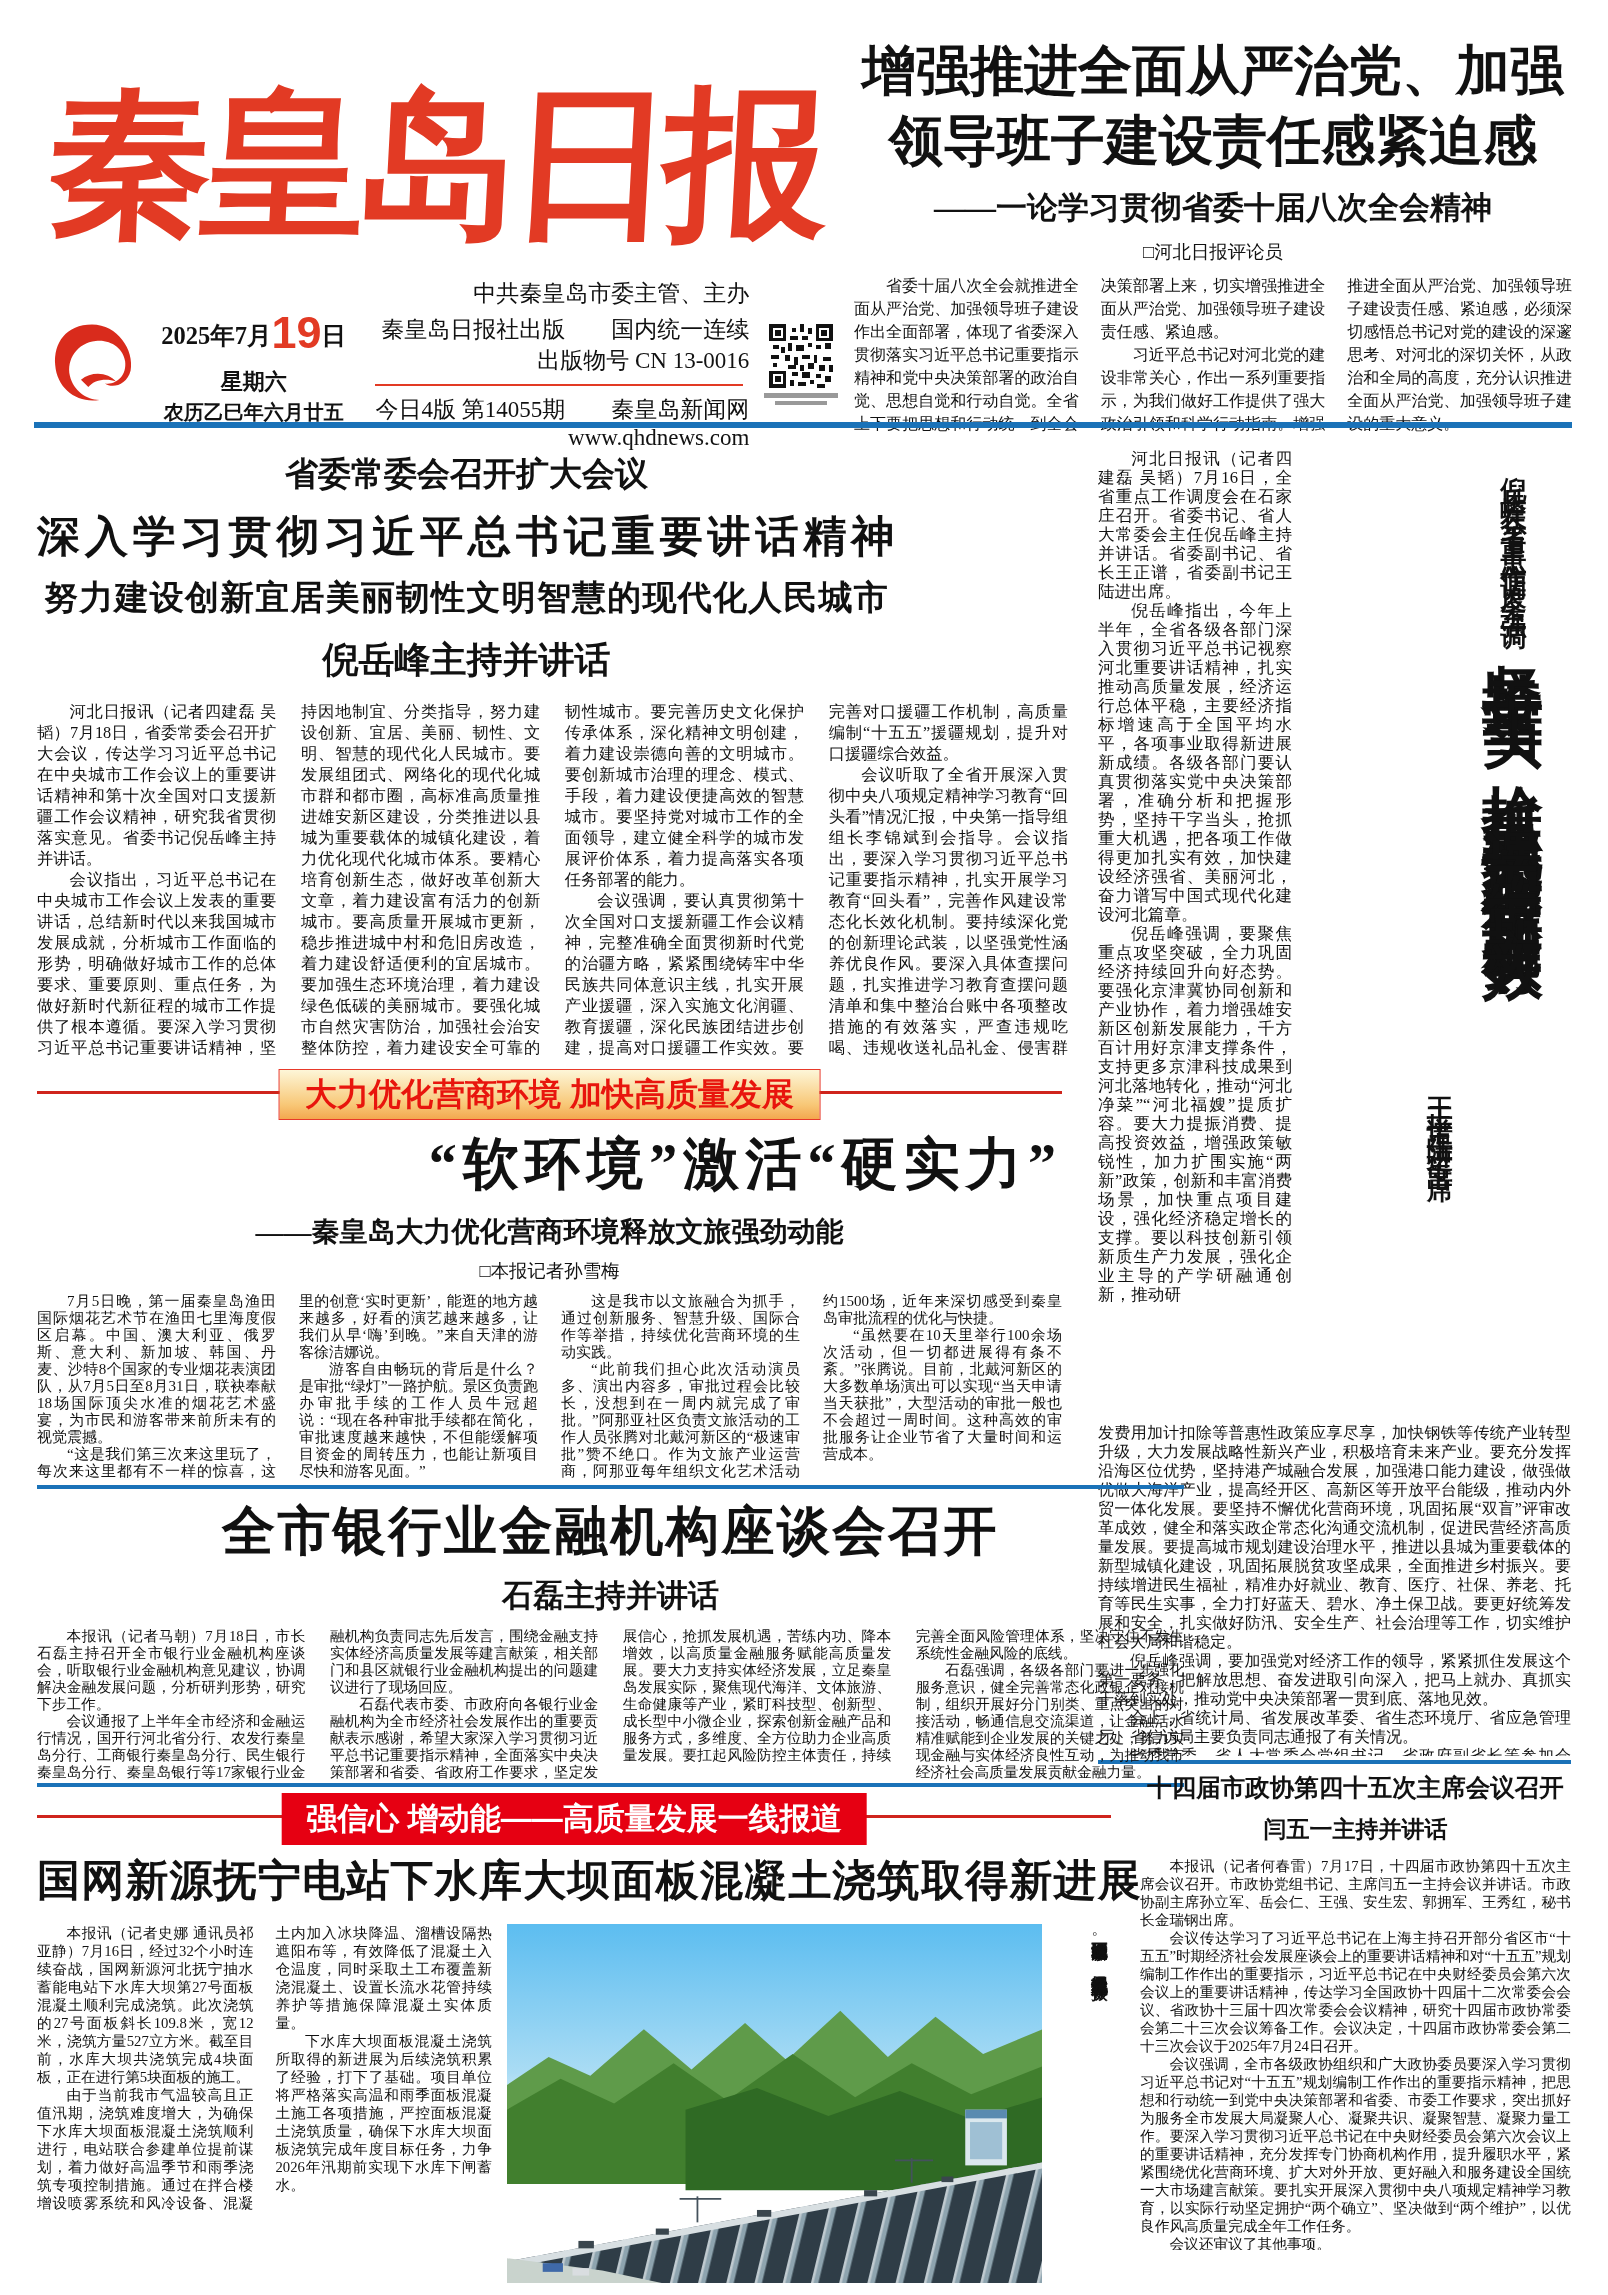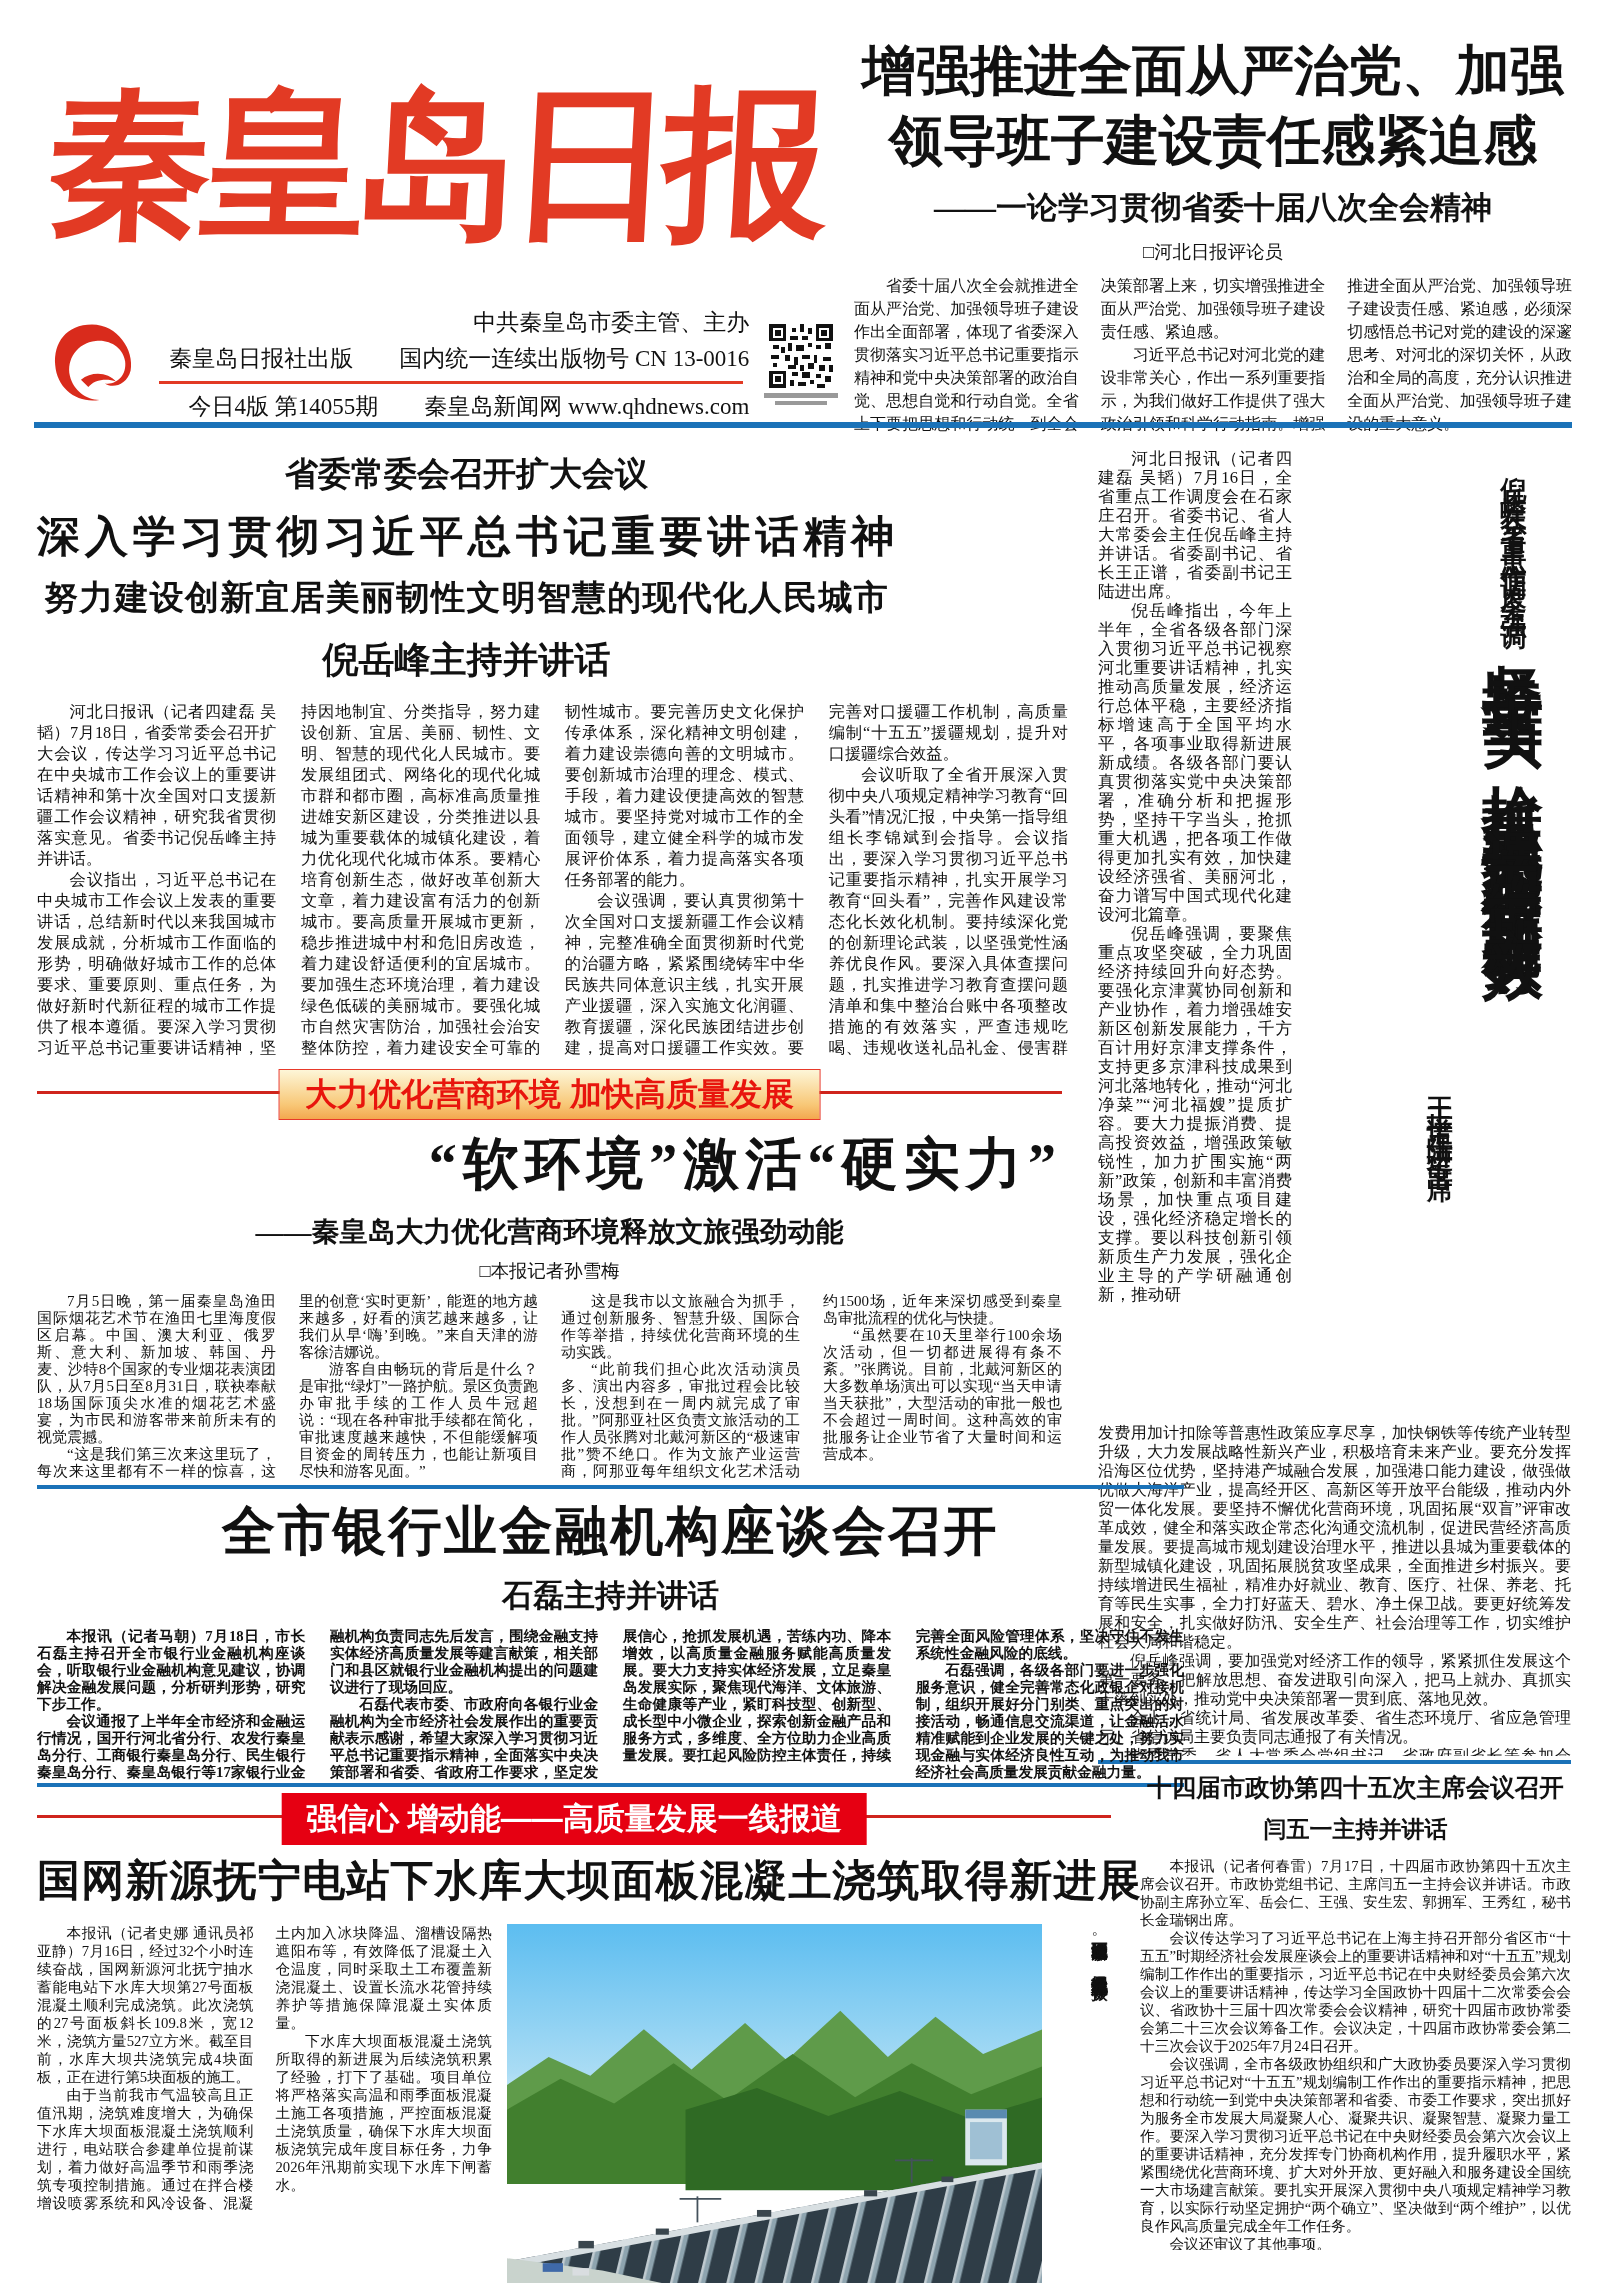--- a/index.html
+++ b/index.html
@@ -75,21 +75,21 @@
   .biz .sub{font-size:28px;font-weight:bold;text-align:center;margin-top:9.8px;}
   .biz .byline{font-size:18.4px;text-align:center;margin-top:7.4px;}
   .biz .body{margin-top:9.8px;height:202px;overflow:hidden;
     column-count:4;column-gap:23px;font-size:15px;line-height:17px;text-align:justify;}
   .biz .body p{margin:0;text-indent:2em;}
   
   .bank{left:37px;top:1496px;width:1147px;}
   .bank .h1{font-size:53px;font-weight:900;text-align:center;letter-spacing:2.5px;}
   .bank .sub{font-size:31px;font-weight:bold;text-align:center;margin-top:7.4px;}
   .bank .body{margin-top:11px;height:161px;overflow:hidden;
-    column-count:4;column-gap:24.5px;font-size:14.7px;line-height:17px;text-align:justify;font-weight:bold;}
+    column-count:4;column-gap:24.5px;font-size:14.7px;line-height:17px;text-align:justify;}
   .bank .body p{margin:0;text-indent:2em;}
   
   .bottom{left:37px;top:1793px;width:1074px;}
   .banner-badge.red{background:#e60012;border:none;color:#fff;font-size:31px;padding:4.9px 24.5px;}
   .bottom .h1{font-size:43px;font-weight:900;letter-spacing:1.2px;text-align:center;margin-top:11px;white-space:nowrap;}
   .bottom-flex{display:flex;margin-top:13.5px;height:359px;gap:14.7px;}
   .bottom-text{width:455px;flex:0 0 auto;column-count:2;column-gap:22px;
     font-size:14.7px;line-height:18px;text-align:justify;overflow:hidden;}
   .bottom-text p{margin:0;text-indent:2em;}
   .photo{flex:1;position:relative;overflow:hidden;}
@@ -110,20 +110,25 @@
 
 <div class="abs masthead-title">秦皇岛日报</div>
 
 <div class="abs infobar">
   <div class="logo-wrap">
     <svg viewBox="0 0 100 100">
       <path d="M50 6 C22 6 8 26 10 50 C12 76 34 92 58 88 C44 88 30 78 26 62 C22 44 34 26 54 24 C70 22 84 32 86 46 C88 62 76 72 64 70 C72 76 88 72 92 56 C96 34 78 6 50 6 Z" fill="#d92b1c"></path>
       <path d="M34 52 C40 38 58 34 70 42 L78 56 C66 48 50 50 44 62 Z" fill="#ffffff"></path>
       <path d="M38 66 C50 56 68 58 76 68 C66 64 52 66 46 74 Z" fill="#d92b1c"></path>
     </svg>
+  </div>
+  <div class="dateblock">
+    <div class="d1"><span>2025年7月</span><span class="big">19</span><span>日</span></div>
+    <div class="d2">星期六</div>
+    <div class="d3">农历乙巳年六月廿五</div>
   </div>
   <div class="pubblock">
     <div class="r1">中共秦皇岛市委主管、主办</div>
     <div class="r2"><span>秦皇岛日报社出版</span>　　<span>国内统一连续出版物号 CN 13-0016</span></div>
     <div class="redline"></div>
     <div class="r3"><span>今日4版  第14055期</span>　　<span>秦皇岛新闻网 www.qhdnews.com</span></div>
   </div>
   <div class="qrblock">
     <svg viewBox="0 0 33 33" width="64" height="64" shape-rendering="crispEdges">
       <rect width="33" height="33" fill="#fff"></rect>

